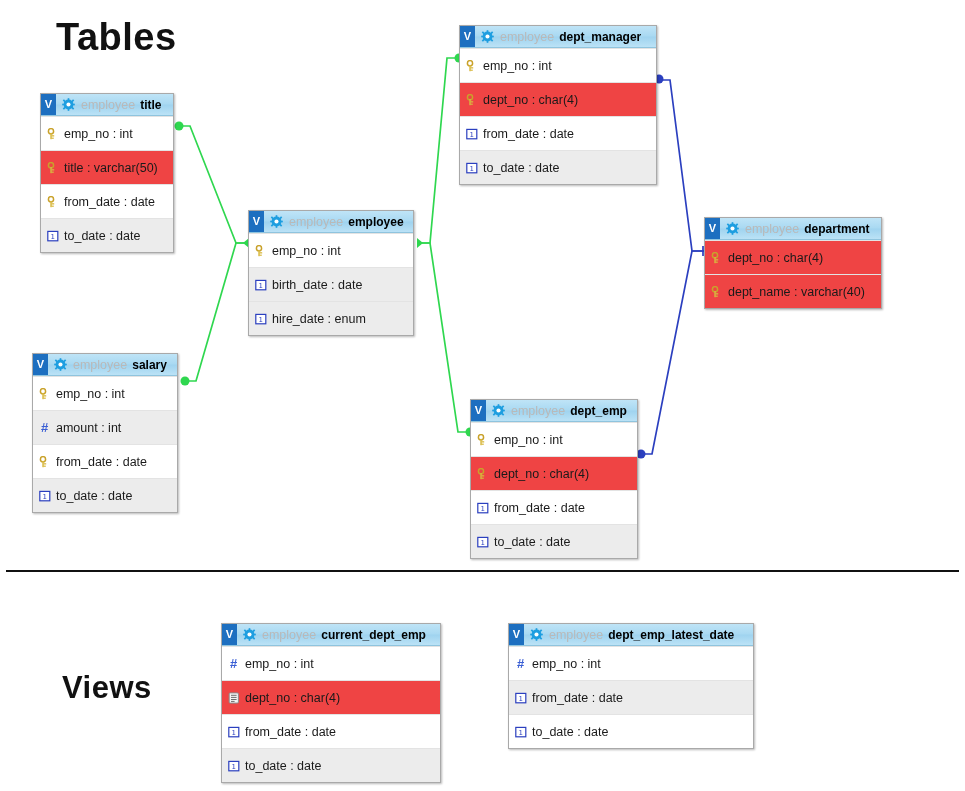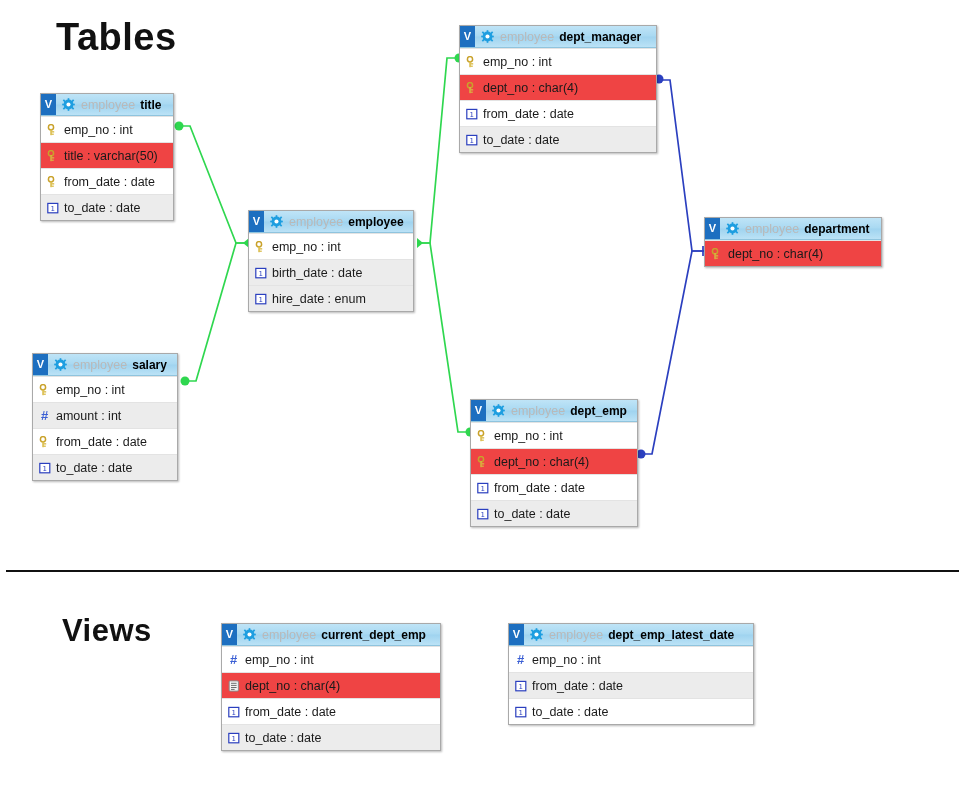--- a/index.html
+++ b/index.html
@@ -20,21 +20,21 @@
   
   .section-title {
     position: absolute;
     font-family: "Liberation Sans", sans-serif;
     font-weight: bold;
     color: #111111;
     letter-spacing: 0.5px;
     white-space: nowrap;
   }
   #title-tables { left: 56px; top: 16px; font-size: 38px; }
-  #title-views  { left: 62px; top: 613px; font-size: 31px; }
+  #title-views  { left: 62px; top: 670px; font-size: 31px; }
 
   
   #divider {
     position: absolute;
     left: 6px;
     top: 570px;
     width: 953px;
     height: 2px;
     background: #111111;
   }
@@ -95,21 +95,21 @@
     color: #000000;
     font-size: 12px;
     font-weight: bold;
     margin-left: 5px;
     padding-right: 4px;
   }
 
   .ent-row {
     display: flex;
     align-items: center;
-    height: 26px;
+    height: 34px;
     border-top: 1px solid #e3e3e3;
     padding-left: 5px;
     white-space: nowrap;
     box-sizing: border-box;
   }
   .ent-row:first-of-type { border-top: none; }
   .ent-row.bg-white { background: #ffffff; }
   .ent-row.bg-grey  { background: #ececec; }
   .ent-row.bg-pink  { background: #ef4444; }
 
@@ -523,20 +523,31 @@
           <span class="col-icon">
             <svg width="12" height="12" viewBox="0 0 12 12">
               <circle cx="4" cy="3.2" r="2.6" fill="none" stroke="#c9a22b" stroke-width="1.5"></circle>
               <rect x="3.3" y="5" width="1.5" height="6.2" fill="#d8b83f"></rect>
               <rect x="4.6" y="7.2" width="2.6" height="1.3" fill="#d8b83f"></rect>
               <rect x="4.6" y="9.6" width="2.2" height="1.2" fill="#d8b83f"></rect>
             </svg>
           </span>
           <span class="col-label">dept_no : char(4)</span>
         </div>
+        <div class="ent-row bg-pink">
+          <span class="col-icon">
+            <svg width="12" height="12" viewBox="0 0 12 12">
+              <circle cx="4" cy="3.2" r="2.6" fill="none" stroke="#c9a22b" stroke-width="1.5"></circle>
+              <rect x="3.3" y="5" width="1.5" height="6.2" fill="#d8b83f"></rect>
+              <rect x="4.6" y="7.2" width="2.6" height="1.3" fill="#d8b83f"></rect>
+              <rect x="4.6" y="9.6" width="2.2" height="1.2" fill="#d8b83f"></rect>
+            </svg>
+          </span>
+          <span class="col-label">dept_name : varchar(40)</span>
+        </div>
       </div>
       <div class="entity" style="left: 221px; top: 623px; width: 220px;">
         <div class="ent-header">
           <div class="v-badge">V</div>
           <span class="gear-icon">
             <svg width="13" height="13" viewBox="0 0 14 14">
               <g fill="#1e9ee0">
                 <circle cx="7" cy="7" r="5.3"></circle>
                 <rect x="6.1" y="0.2" width="1.8" height="3"></rect>
                 <rect x="6.1" y="10.8" width="1.8" height="3"></rect>

